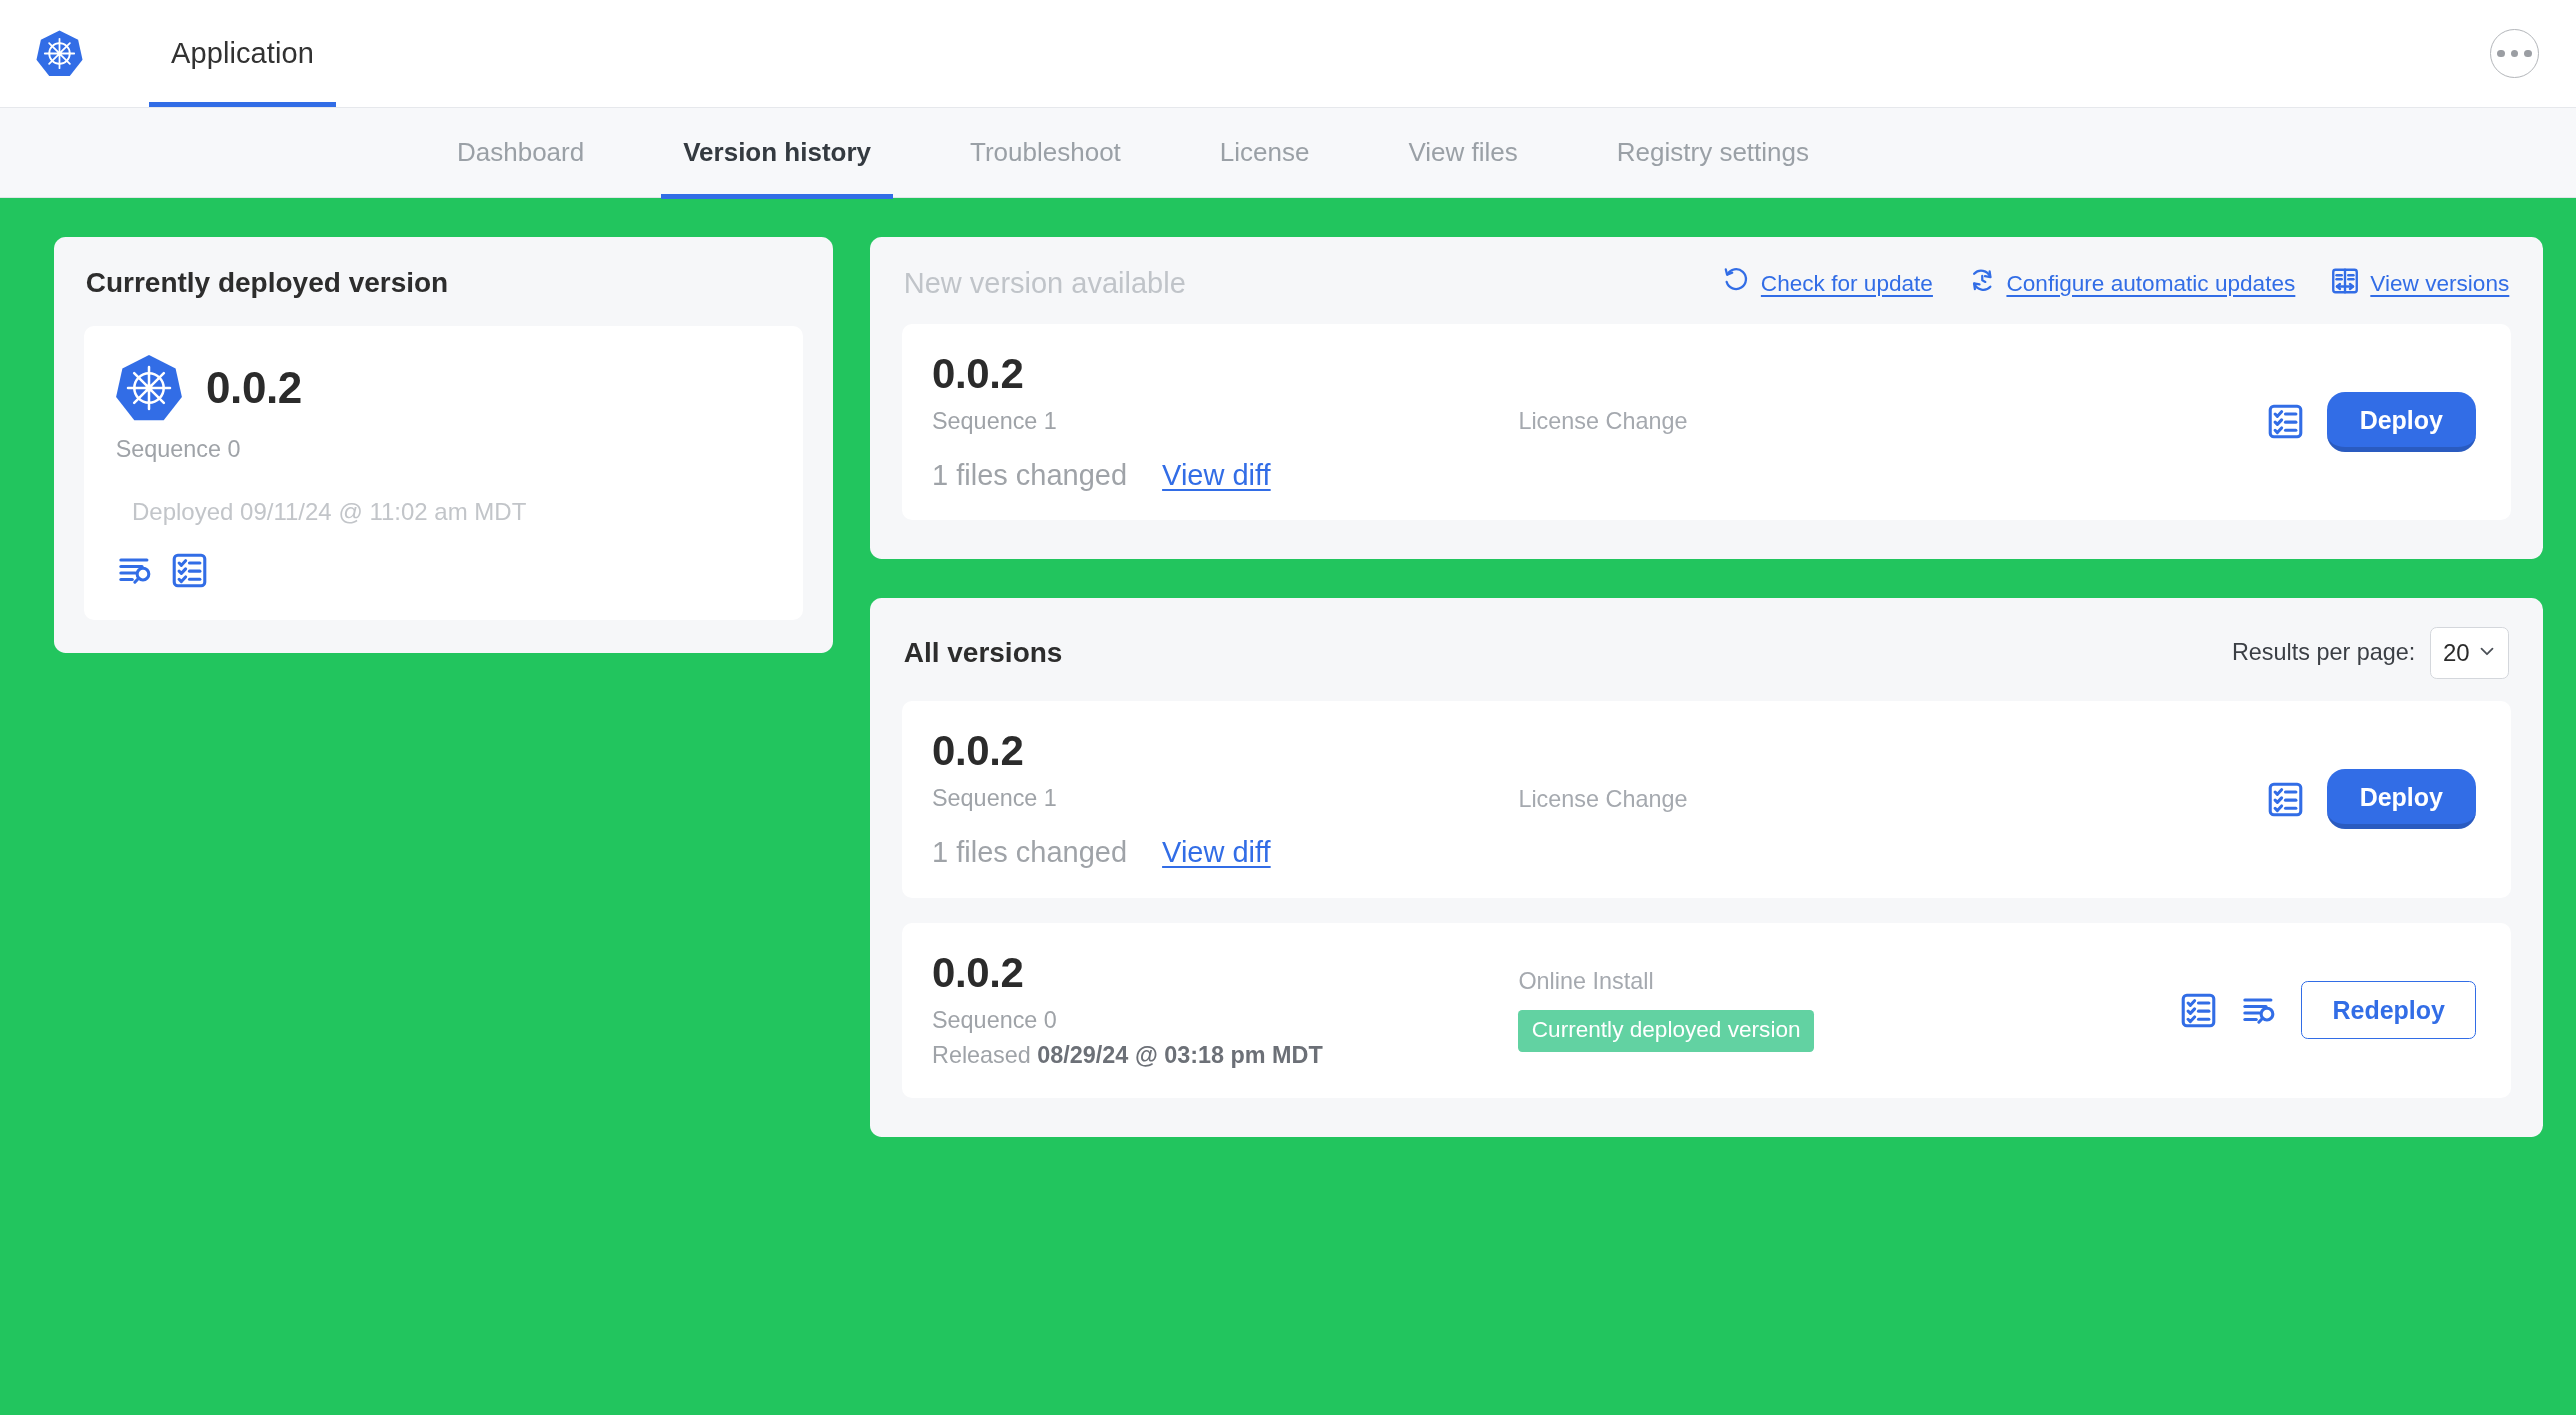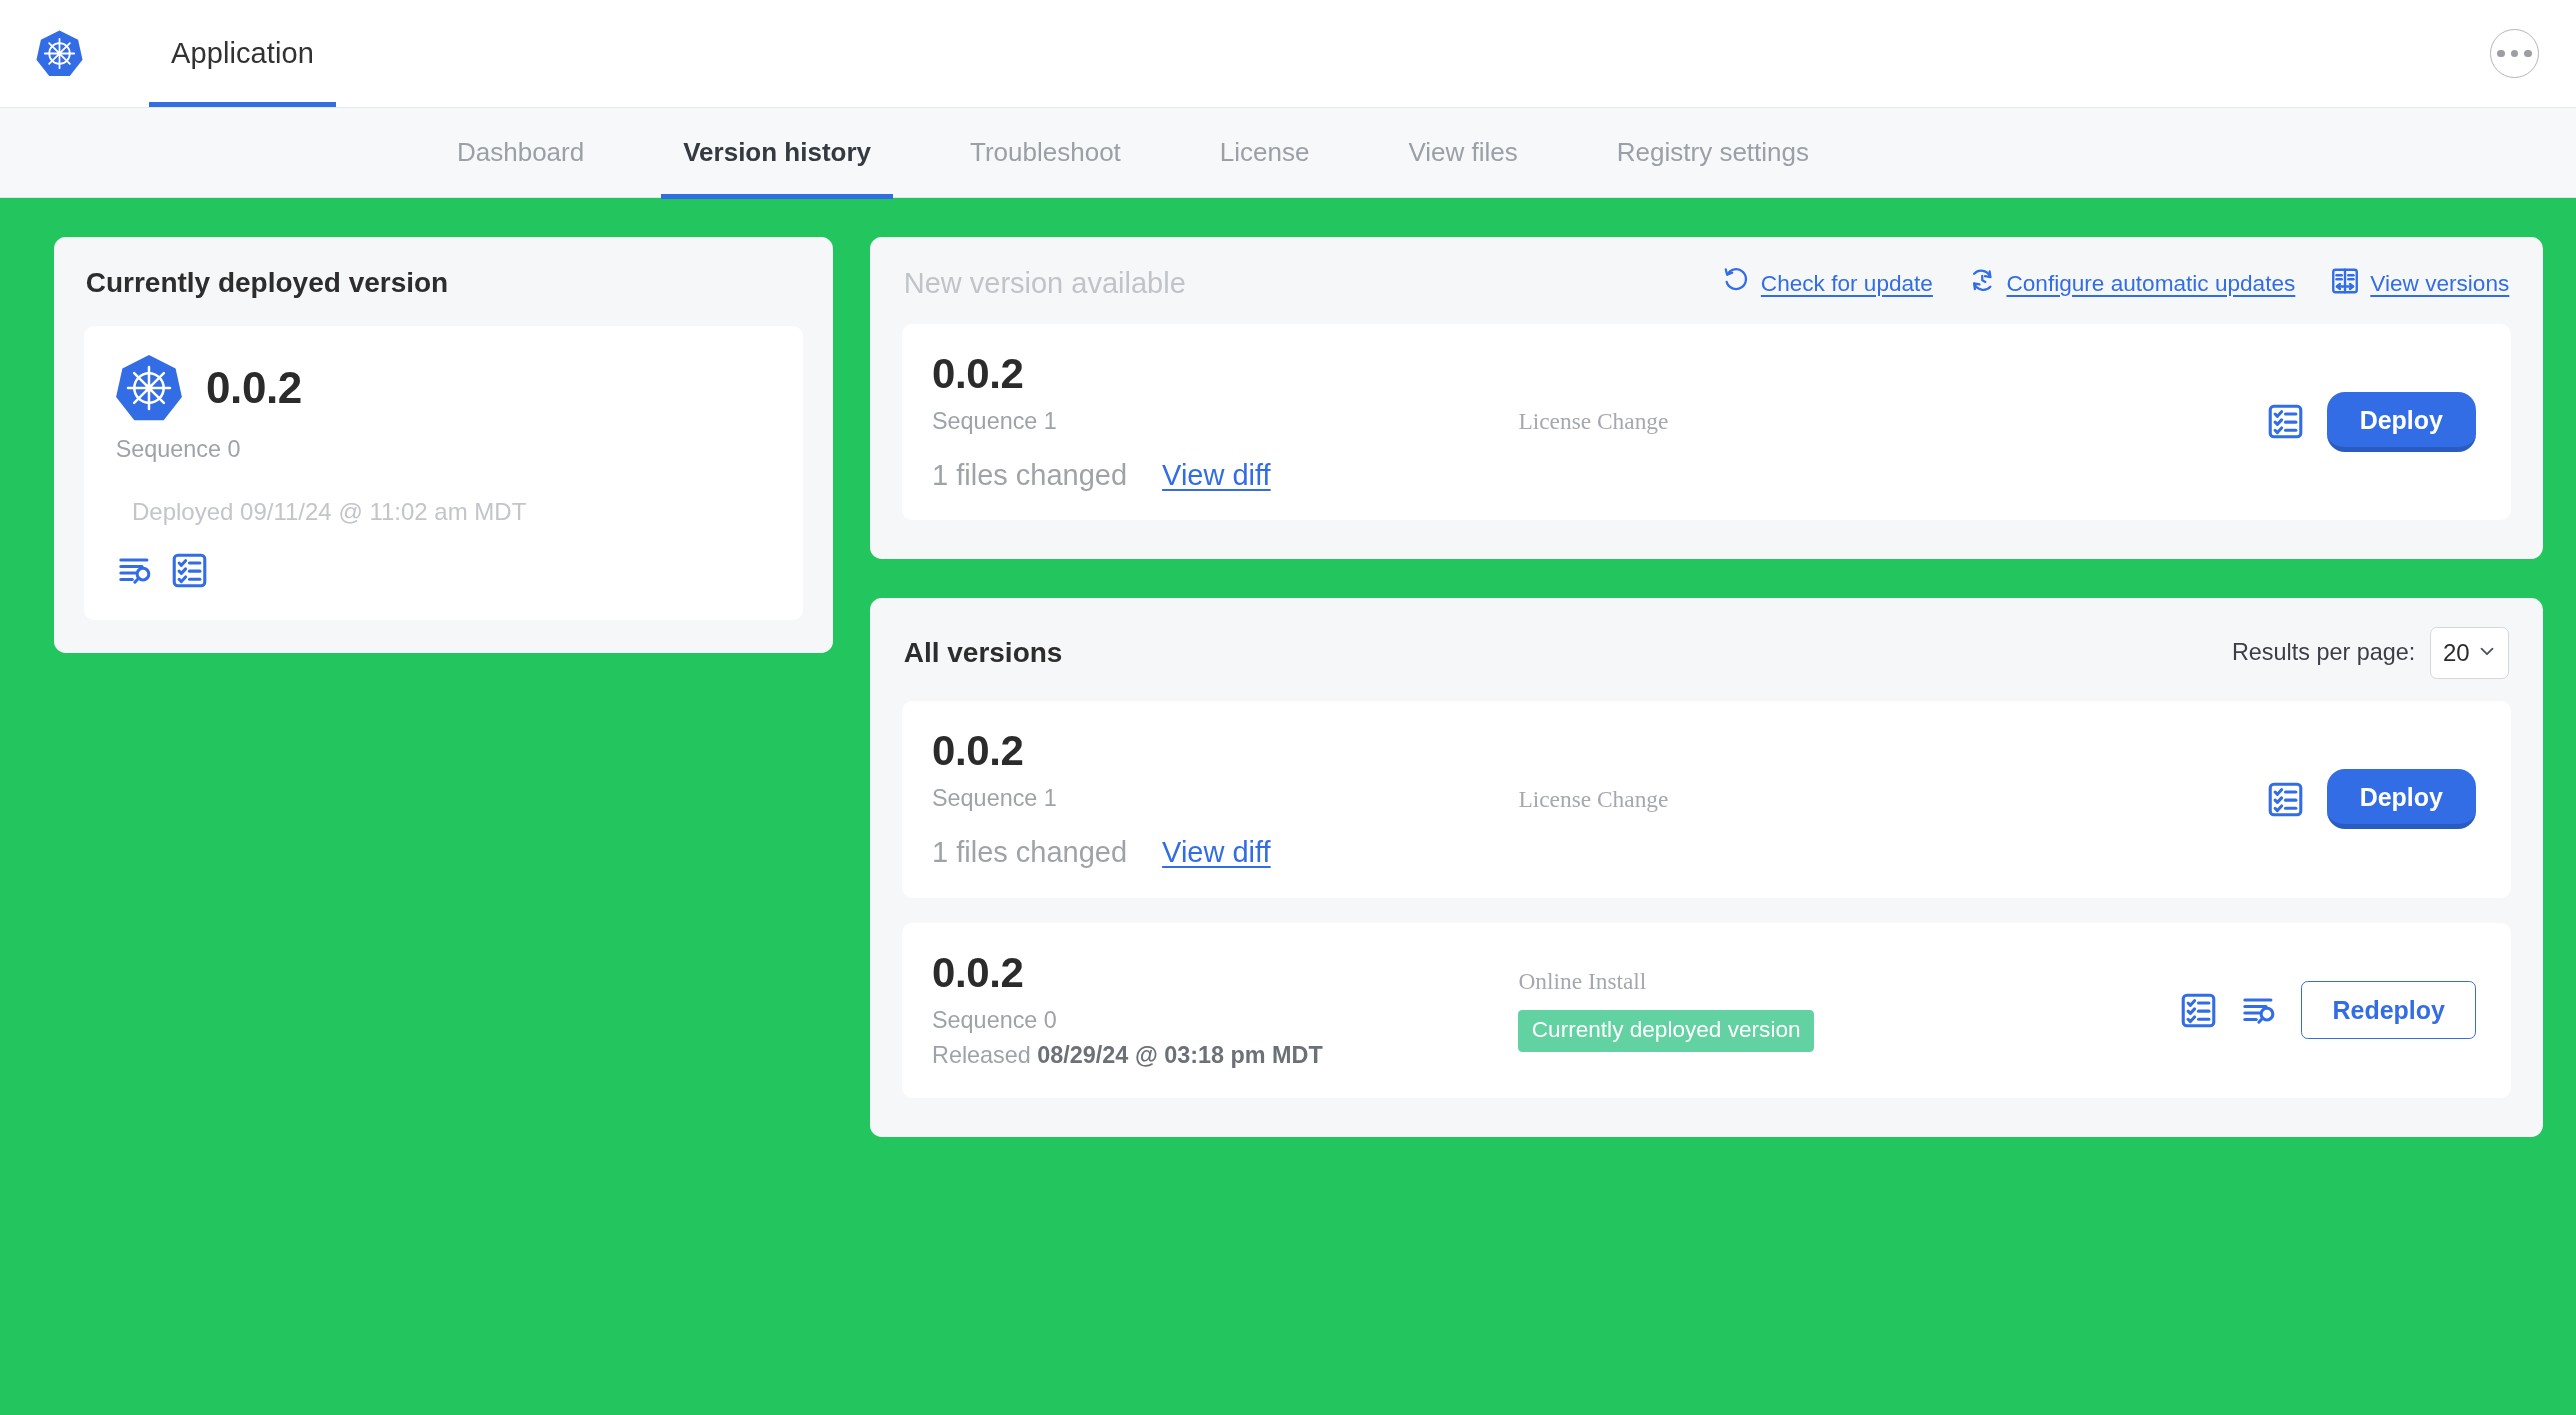--- a/index.html
+++ b/index.html
@@ -177,21 +177,21 @@
   .version-card:last-child { margin-bottom: 0; }
   .vc-left { width: 578px; flex: 0 0 auto; }
   .vc-version { font-size: 42px; font-weight: bold; color: #2b2b2b; letter-spacing: -0.4px; line-height: 1.05; }
   .vc-seq { font-size: 23.4px; color: #9fa3a8; margin-top: 11.7px; }
   .vc-files { font-size: 29px; color: #9fa3a8; margin-top: 24px; display: flex; align-items: baseline; gap: 35px; }
   .link-blue { color: #326de6; text-decoration: underline; text-underline-offset: 4.2px; cursor: pointer; }
   .vc-released { font-size: 23.4px; color: #9fa3a8; margin-top: 8.4px; }
   .vc-released b { color: #6c7077; font-weight: bold; }
 
   .vc-mid { flex: 1 1 auto; min-width: 0; padding-left: 8.4px; }
-  .vc-type { font-size: 23.4px; color: #a5a9af; font-family: Liberation Serif, serif; }
+  .vc-type { font-size: 23.4px; color: #a5a9af; }
   .badge-green {
     display: inline-block;
     margin-top: 15px;
     background: #62d2a2;
     color: #ffffff;
     font-size: 22.6px;
     padding: 7.5px 13.4px 9.2px 13.4px;
     border-radius: 4.2px;
     white-space: nowrap;
   }

